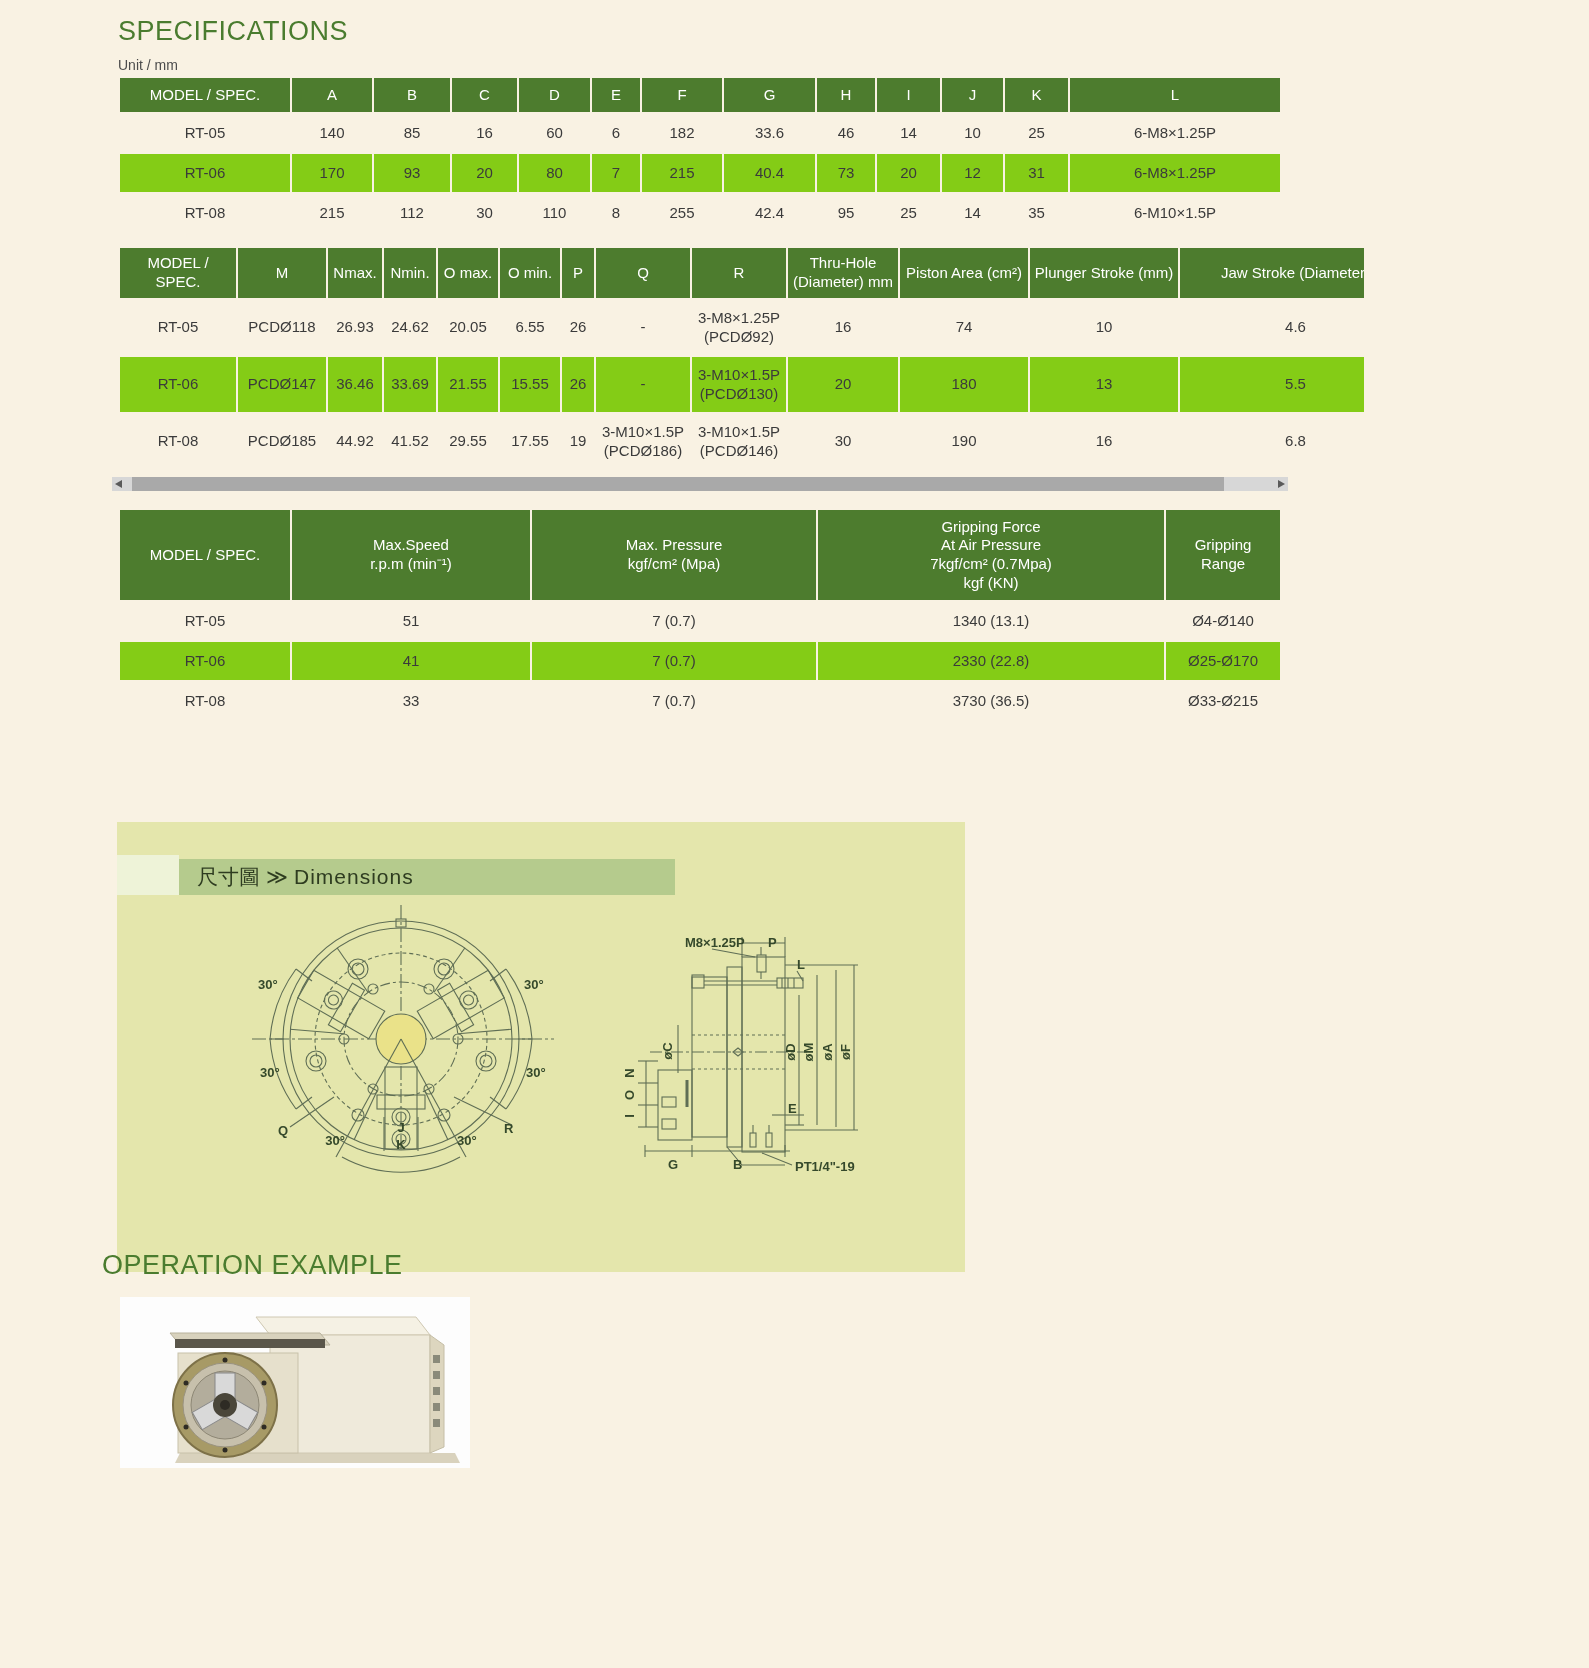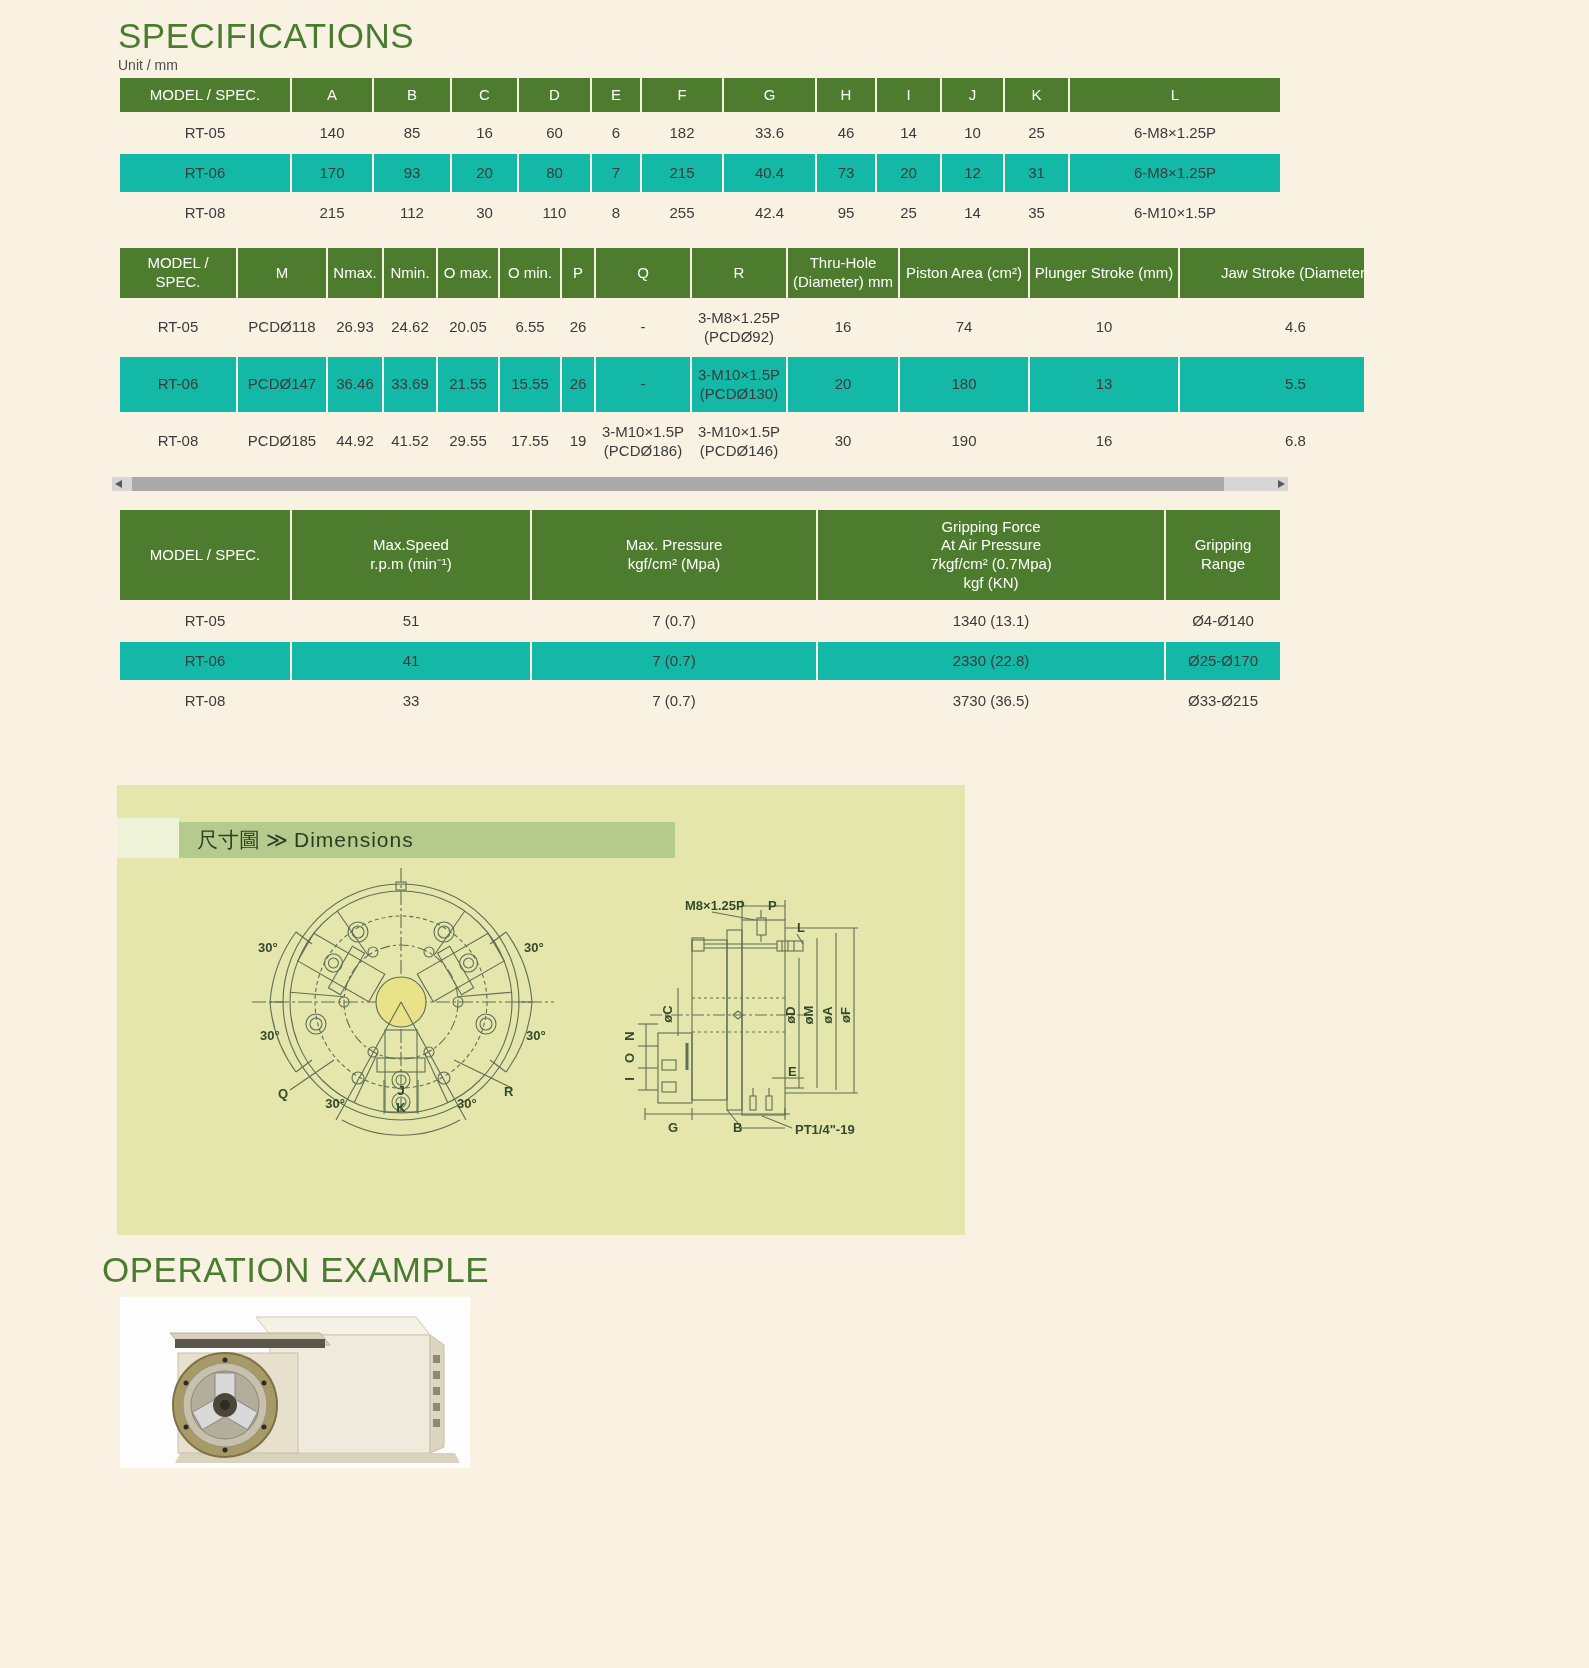--- a/index.html
+++ b/index.html
@@ -1,26 +1,26 @@
 <!DOCTYPE html>
 <html><head>
 <meta charset="utf-8">
 <style>
   html,body{margin:0;padding:0;}
   .page{position:relative;width:1589px;height:1668px;background:#f9f2e3;
         font-family:"Liberation Sans", sans-serif;overflow:hidden;}
   .abs{position:absolute;}
-  .h-green{font-size:35px;color:#4a7c2f;letter-spacing:.5px;}
+  .h-green{font-size:27px;color:#4a7c2f;letter-spacing:.5px;}
   .unit{font-size:14px;color:#4c4c4c;}
   table{border-collapse:separate;border-spacing:2px;table-layout:fixed;}
   th{background:#4d7c2e;color:#fff;font-weight:normal;font-size:15px;
      text-align:center;vertical-align:middle;padding:0 4px;white-space:pre-line;line-height:1.25;}
   td{font-size:15px;color:#3b3b3b;text-align:center;vertical-align:middle;
      padding:2px 4px;white-space:pre-line;line-height:1.25;}
-  tr.alt td{background:#14b8a6;}
+  tr.alt td{background:#84cc16;}
   .t1 th{height:34px;} .t1 td{height:34px;}
   .t2wrap{overflow:hidden;}
   .t2 th{height:50px;} .t2 td{height:51px;}
   .t3 th{height:90px;} .t3 td{height:34px;}
   
   .sbar{background:#d7d7d7;height:14px;}
   .sthumb{position:absolute;top:0;height:14px;background:#a9a9a9;}
   .sarrow{position:absolute;top:3px;width:0;height:0;}
   .sarrow.left{left:3px;border-top:4px solid transparent;border-bottom:4px solid transparent;border-right:7px solid #5a5a5a;}
   .sarrow.right{right:3px;border-top:4px solid transparent;border-bottom:4px solid transparent;border-left:7px solid #5a5a5a;}
@@ -257,21 +257,21 @@
         <td>RT-08</td>
         <td>33</td>
         <td>7 (0.7)</td>
         <td>3730 (36.5)</td>
         <td>Ø33-Ø215</td>
       </tr>
     </tbody>
       </table>
   </div>
 
-  <div class="abs panel" style="left:117px;top:785px;width:848px;height:450px;">
+  <div class="abs panel" style="left:117px;top:822px;width:848px;height:450px;">
     <div class="abs lightsq" style="left:0;top:33px;width:62px;height:40px;"></div>
     <div class="abs band" style="left:62px;top:37px;width:478px;height:36px;">
       <span>尺寸圖</span><span class="sep">≫</span><span class="en">Dimensions</span>
     </div>
 
     <svg class="abs" style="left:121px;top:67px;" width="330" height="320" viewBox="0 0 330 320">
       <g stroke="#5f6e55" fill="none" stroke-width="1.1">
         <line x1="14" y1="150" x2="316" y2="150" stroke-dasharray="14 3 3 3"></line>
         <line x1="163" y1="16" x2="163" y2="262" stroke-dasharray="14 3 3 3"></line>
         <circle cx="163" cy="150" r="118"></circle>

